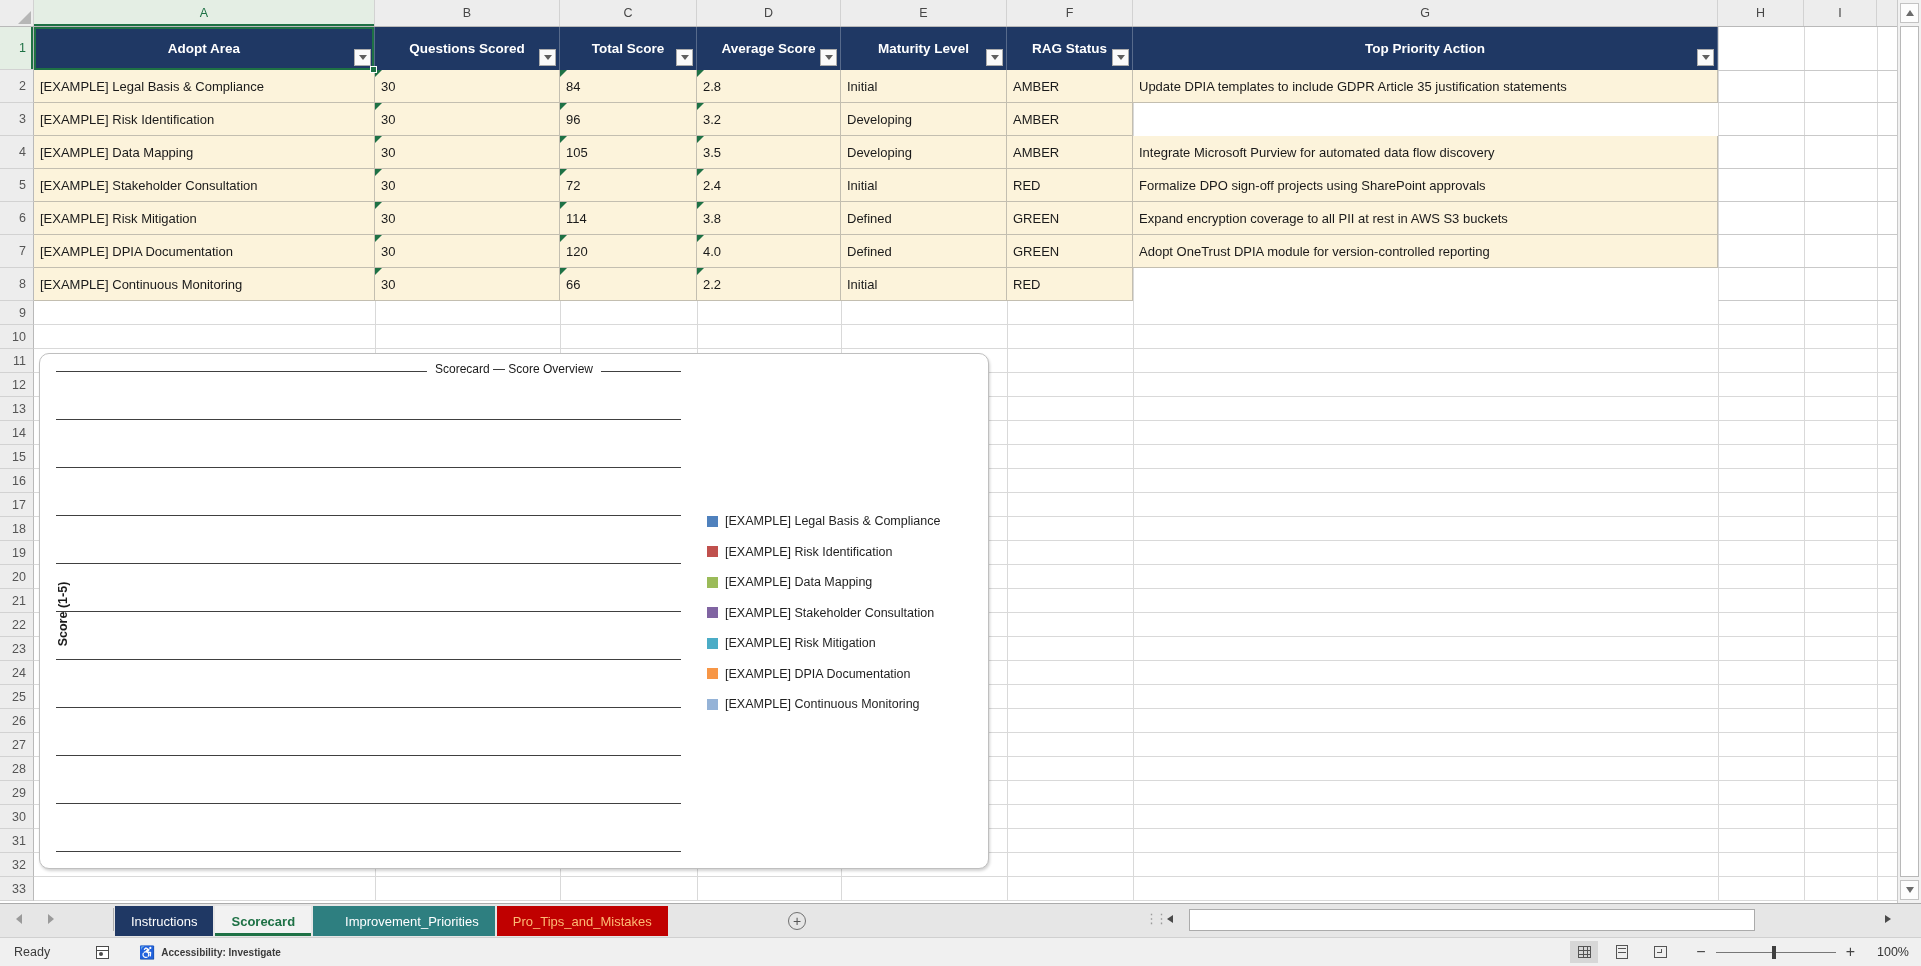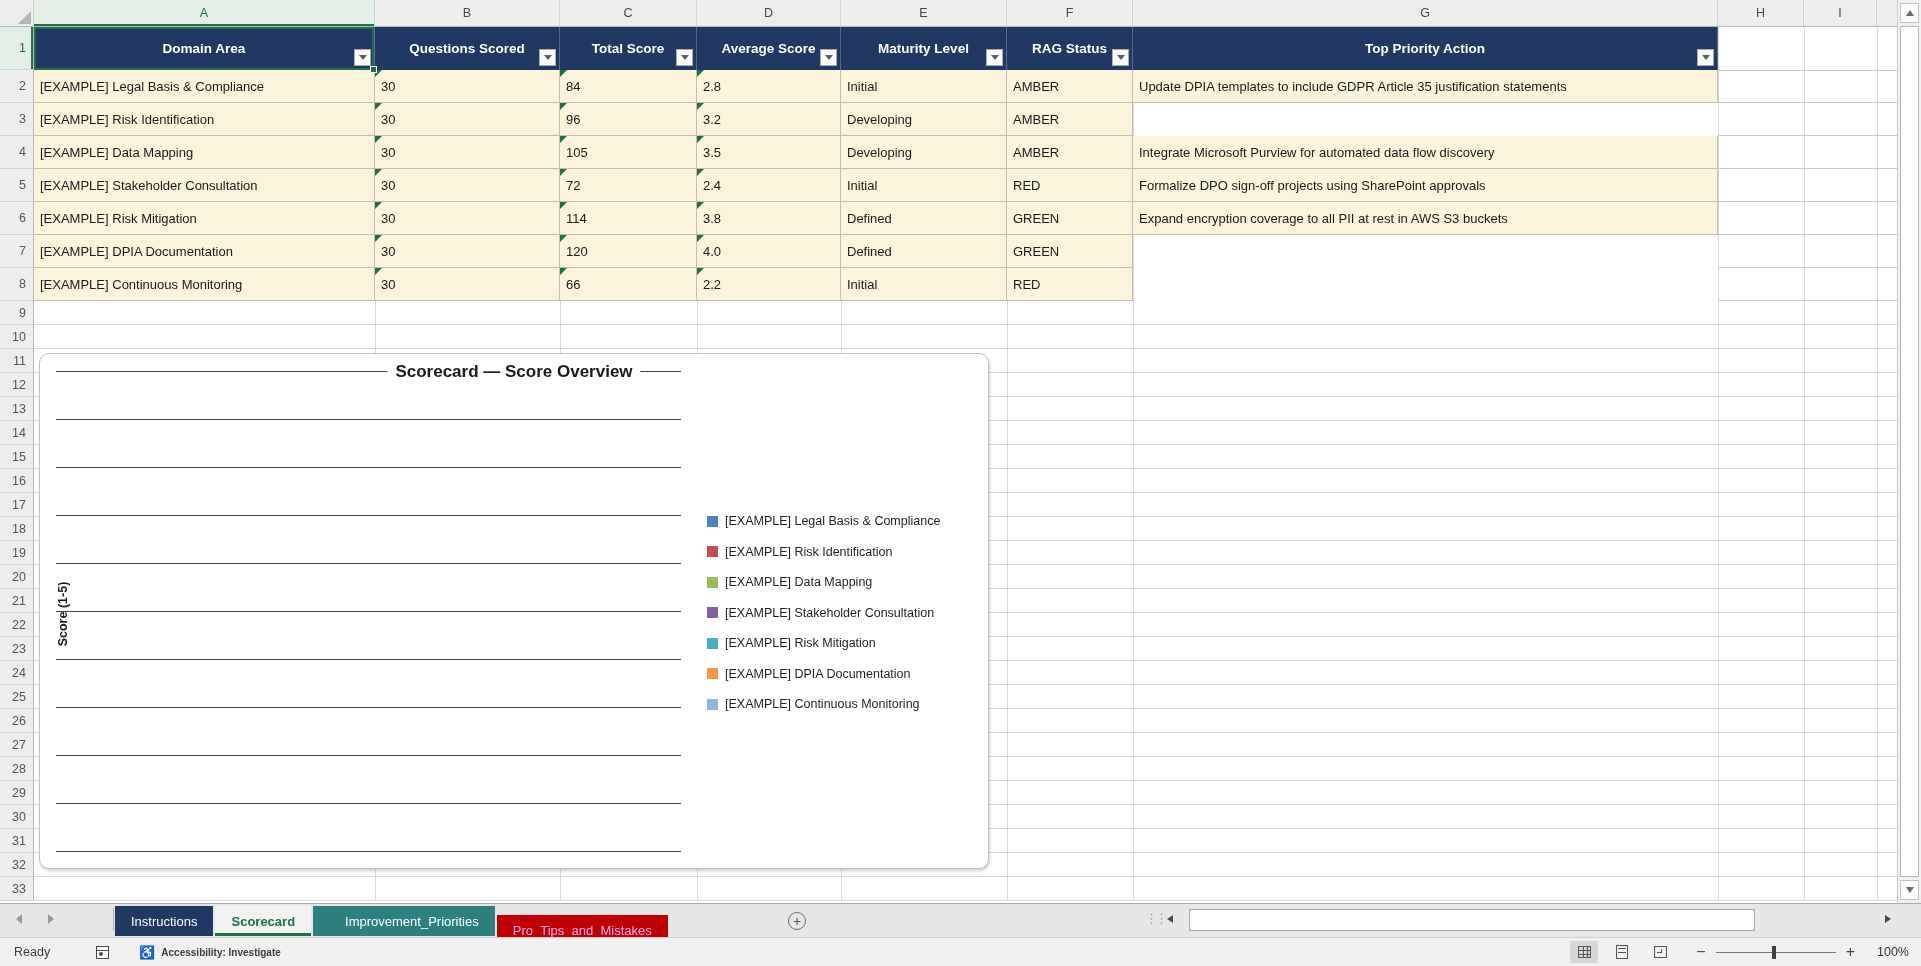--- a/index.html
+++ b/index.html
@@ -52,21 +52,21 @@
            display:flex; align-items:center; padding-left:6px; position:relative;
            white-space:nowrap; overflow:hidden; }
   .dcell.tri::before { content:""; position:absolute; top:0; left:0; width:0; height:0;
            border-top:7px solid #1E7145; border-right:7px solid transparent; }
 
   
   .chart { position:absolute; left:39px; top:326px; width:950px; height:516px; background:#fff;
            border:1px solid #BFBFBF; border-radius:10px; z-index:3; box-shadow:1px 2px 3px rgba(0,0,0,.18); }
   .gline { position:absolute; left:16px; width:625px; height:1px; background:#404040; }
   .ctitle { position:absolute; top:8px; left:50%; transform:translateX(-50%); background:#fff;
-            padding:0 8px; font-weight:bold; font-size:17px; z-index:2; white-space:nowrap; }
+            padding:0 8px; font-weight:normal; font-size:12px; z-index:2; white-space:nowrap; }
   .ylab { position:absolute; left:23px; top:260px; transform:translate(-50%,-50%) rotate(-90deg);
           font-weight:bold; font-size:12.5px; white-space:nowrap; }
   .legend { position:absolute; left:667px; top:157px; display:flex; flex-direction:column; gap:10.5px; }
   .litem { display:flex; align-items:center; height:20px; font-size:12.5px; color:#1f1f1f; white-space:nowrap; }
   .lmark { width:11px; height:11px; margin-right:7px; flex:0 0 auto; }
 
   
   .vscroll { position:absolute; right:0; top:0; width:24px; height:903px; background:#F1F1F1;
              border-left:1px solid #C9C9C9; z-index:5; }
   .vs-btn { position:absolute; left:2px; right:2px; height:20px; background:#FDFDFD; border:1px solid #C3C3C3;
@@ -193,21 +193,21 @@
         <div class="row-h" style="height: 24px;">29</div>
         <div class="row-h" style="height: 24px;">30</div>
         <div class="row-h" style="height: 24px;">31</div>
         <div class="row-h" style="height: 24px;">32</div>
         <div class="row-h" style="height: 24px;">33</div>
       </div>
 
     <div class="table">
       <div class="hrow" id="header-row">
           <div class="hcell a1" style="width: 341px;">
-            <span>Domain Area</span>
+            <span>Adopt Area</span>
             <div class="fbtn"></div>
             <div class="handle"></div>
           </div>
           <div class="hcell" style="width: 185px;">
             <span>Questions Scored</span>
             <div class="fbtn"></div>
           </div>
           <div class="hcell" style="width: 137px;">
             <span>Total Score</span>
             <div class="fbtn"></div>
@@ -274,20 +274,21 @@
             <div class="dcell" style="width: 126px;">GREEN</div>
             <div class="dcell" style="width: 585px;">Expand encryption coverage to all PII at rest in AWS S3 buckets</div>
           </div>
           <div class="trow">
             <div class="dcell" style="width: 341px;">[EXAMPLE] DPIA Documentation</div>
             <div class="dcell tri" style="width: 185px;">30</div>
             <div class="dcell tri" style="width: 137px;">120</div>
             <div class="dcell tri" style="width: 144px;">4.0</div>
             <div class="dcell" style="width: 166px;">Defined</div>
             <div class="dcell" style="width: 126px;">GREEN</div>
+            <div class="dcell" style="width: 585px;">Adopt OneTrust DPIA module for version-controlled reporting</div>
           </div>
           <div class="trow">
             <div class="dcell" style="width: 341px;">[EXAMPLE] Continuous Monitoring</div>
             <div class="dcell tri" style="width: 185px;">30</div>
             <div class="dcell tri" style="width: 137px;">66</div>
             <div class="dcell tri" style="width: 144px;">2.2</div>
             <div class="dcell" style="width: 166px;">Initial</div>
             <div class="dcell" style="width: 126px;">RED</div>
           </div>
         </div>
@@ -355,21 +356,21 @@
   <div class="tabstrip">
     <div class="tnav">
       <div class="arr-l"></div>
       <div class="arr-r"></div>
     </div>
     <div class="tsep"></div>
     <div class="tabs" id="tabs">
         <div class="tab" style="background: rgb(31, 56, 100); color: rgb(255, 255, 255);">Instructions</div>
         <div class="tab active">Scorecard</div>
         <div class="tab" style="background: rgb(46, 127, 128); color: rgb(255, 255, 255); padding-left: 32px;">Improvement_Priorities</div>
-        <div class="tab" style="background: rgb(192, 0, 0); color: #f0abfc; margin-top: 9px;">Pro_Tips_and_Mistakes</div>
+        <div class="tab" style="background: rgb(192, 0, 0); color: #fdba74;">Pro_Tips_and_Mistakes</div>
       </div>
     <div class="newsheet">
       <span class="circ">+</span>
     </div>
     <div class="hscroll">
       <span class="hs-grip">⋮⋮</span>
       <div class="hs-larr tri-lf"></div>
       <div class="hs-thumb"></div>
       <div class="hs-rarr tri-rt"></div>
     </div>

